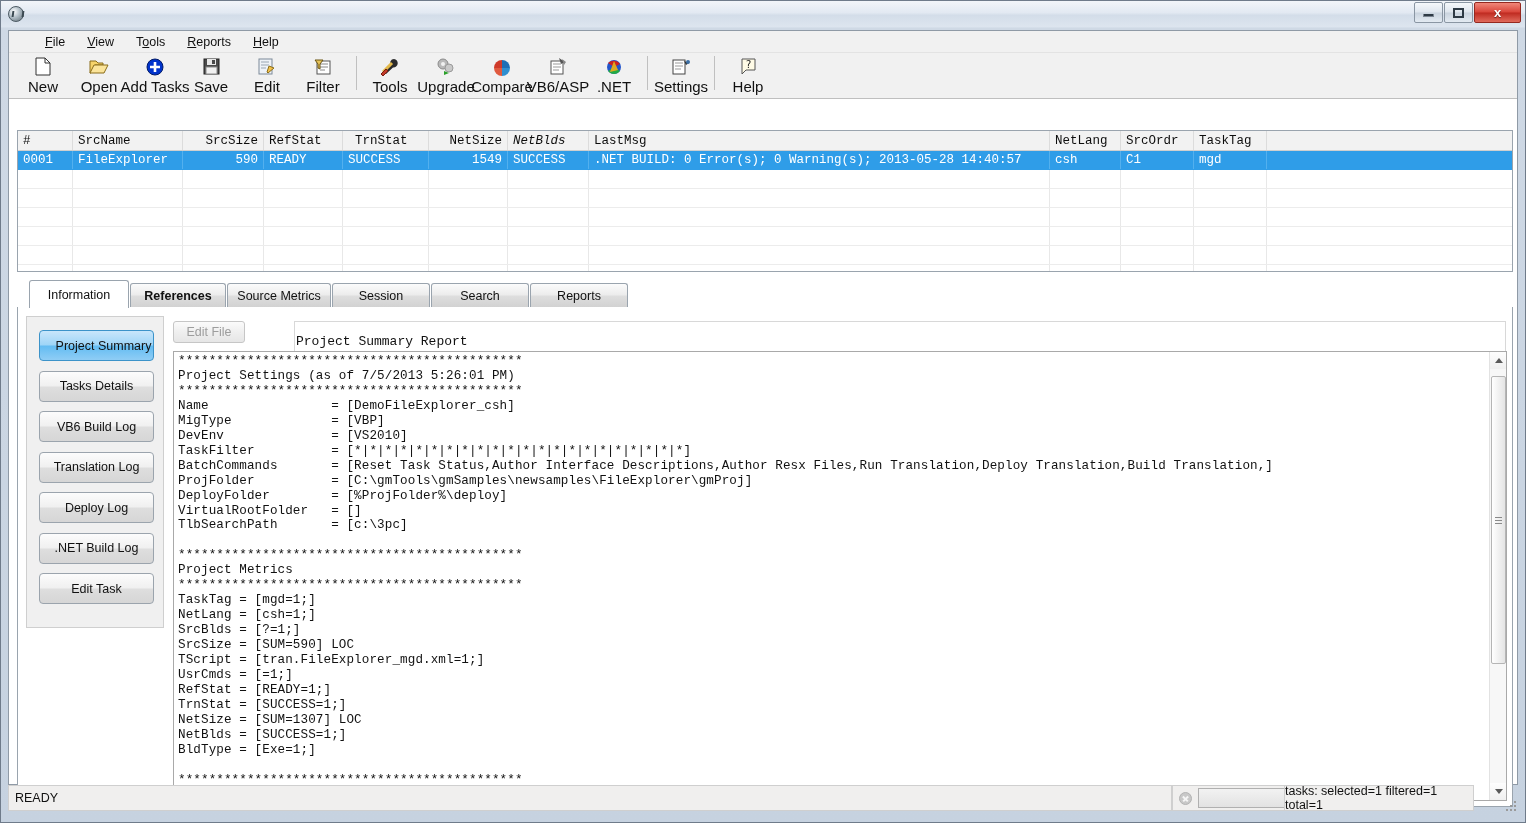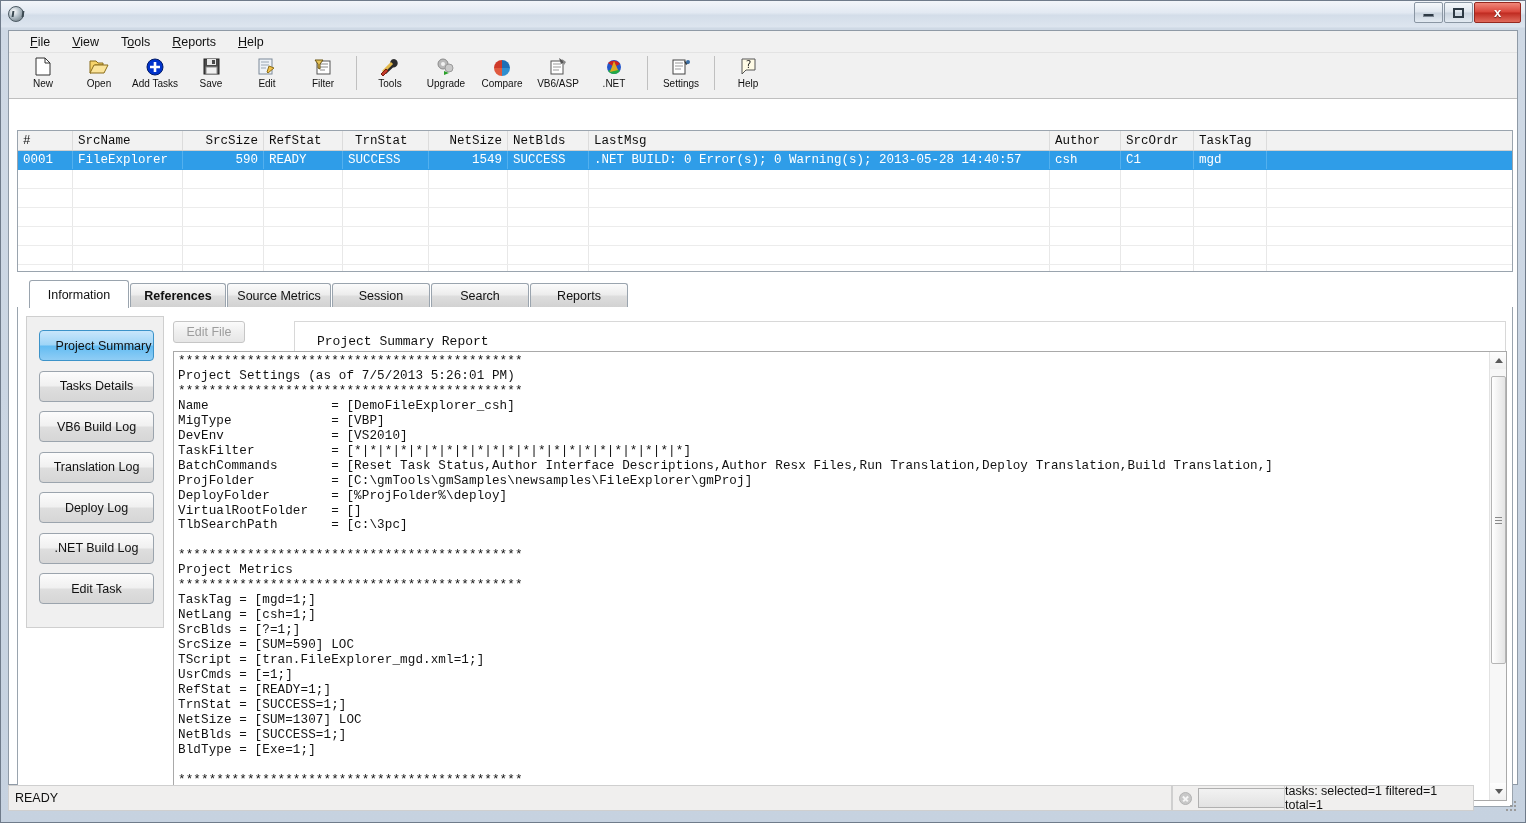--- a/index.html
+++ b/index.html
@@ -108,21 +108,21 @@
     box-sizing: border-box;
   }
 
   
   .menubar {
     height: 22px;
     background: #f1f1f1;
     border-bottom: 1px solid #e3e3e3;
     display: flex;
     align-items: center;
-    padding-left: 10px;
+    padding-left: 25px;
     box-sizing: border-box;
   }
   .menu-item {
     font-size: 12.5px;
     color: #111;
     padding: 2px 11px;
     cursor: default;
   }
   .menu-item u { text-decoration: underline; }
 
@@ -145,21 +145,21 @@
     justify-content: flex-start;
     padding-top: 3px;
     box-sizing: border-box;
     cursor: default;
   }
   .tb-btn .ico {
     width: 22px; height: 21px;
     display: flex; align-items: center; justify-content: center;
   }
   .tb-btn .lbl {
-    font-size: 10px;
+    font-size: 15px;
     color: #111;
     margin-top: 1px;
     white-space: nowrap;
   }
   .tb-sep {
     width: 1px; height: 34px;
     background: #c0c0c0;
     margin: 3px 5px 0 5px;
   }
 
@@ -292,21 +292,21 @@
     cursor: default;
   }
   .report-title-box {
     position: absolute;
     left: 276px; top: 14px;
     width: 1212px; height: 40px;
     background: #ffffff;
     border: 1px solid #d8d8d8;
     box-sizing: border-box;
     display: flex; align-items: center;
-    padding-left: 22px;
+    padding-left: 1px;
     font-family: "Liberation Mono", monospace;
     font-size: 13px;
     color: #111;
   }
 
   
   .report-area {
     position: absolute;
     left: 155px; top: 44px;
     width: 1334px; height: 450px;
@@ -628,23 +628,23 @@
     <div class="grid-wrap">
       <table class="grid">
         <thead>
           <tr id="grid-head-row">
               <th style="width: 44px;">#</th>
               <th style="width: 99px;">SrcName</th>
               <th class="num" style="width: 70px;">SrcSize</th>
               <th style="width: 68px;">RefStat</th>
               <th style="width: 68px; padding-left: 12px;">TrnStat</th>
               <th class="num" style="width: 68px;">NetSize</th>
-              <th style="width: 70px;">NetBlds</th>
+              <th style="width: 70px; font-style: italic;">NetBlds</th>
               <th style="width: 450px;">LastMsg</th>
-              <th style="width: 60px;">Author</th>
+              <th style="width: 60px;">NetLang</th>
               <th style="width: 62px;">SrcOrdr</th>
               <th style="width: 62px;">TaskTag</th>
               <th style="width: 373px;"></th>
             </tr>
         </thead>
         <tbody id="grid-body">
             <tr class="sel">
               <td>0001</td>
               <td>FileExplorer</td>
               <td class="num">590</td>

